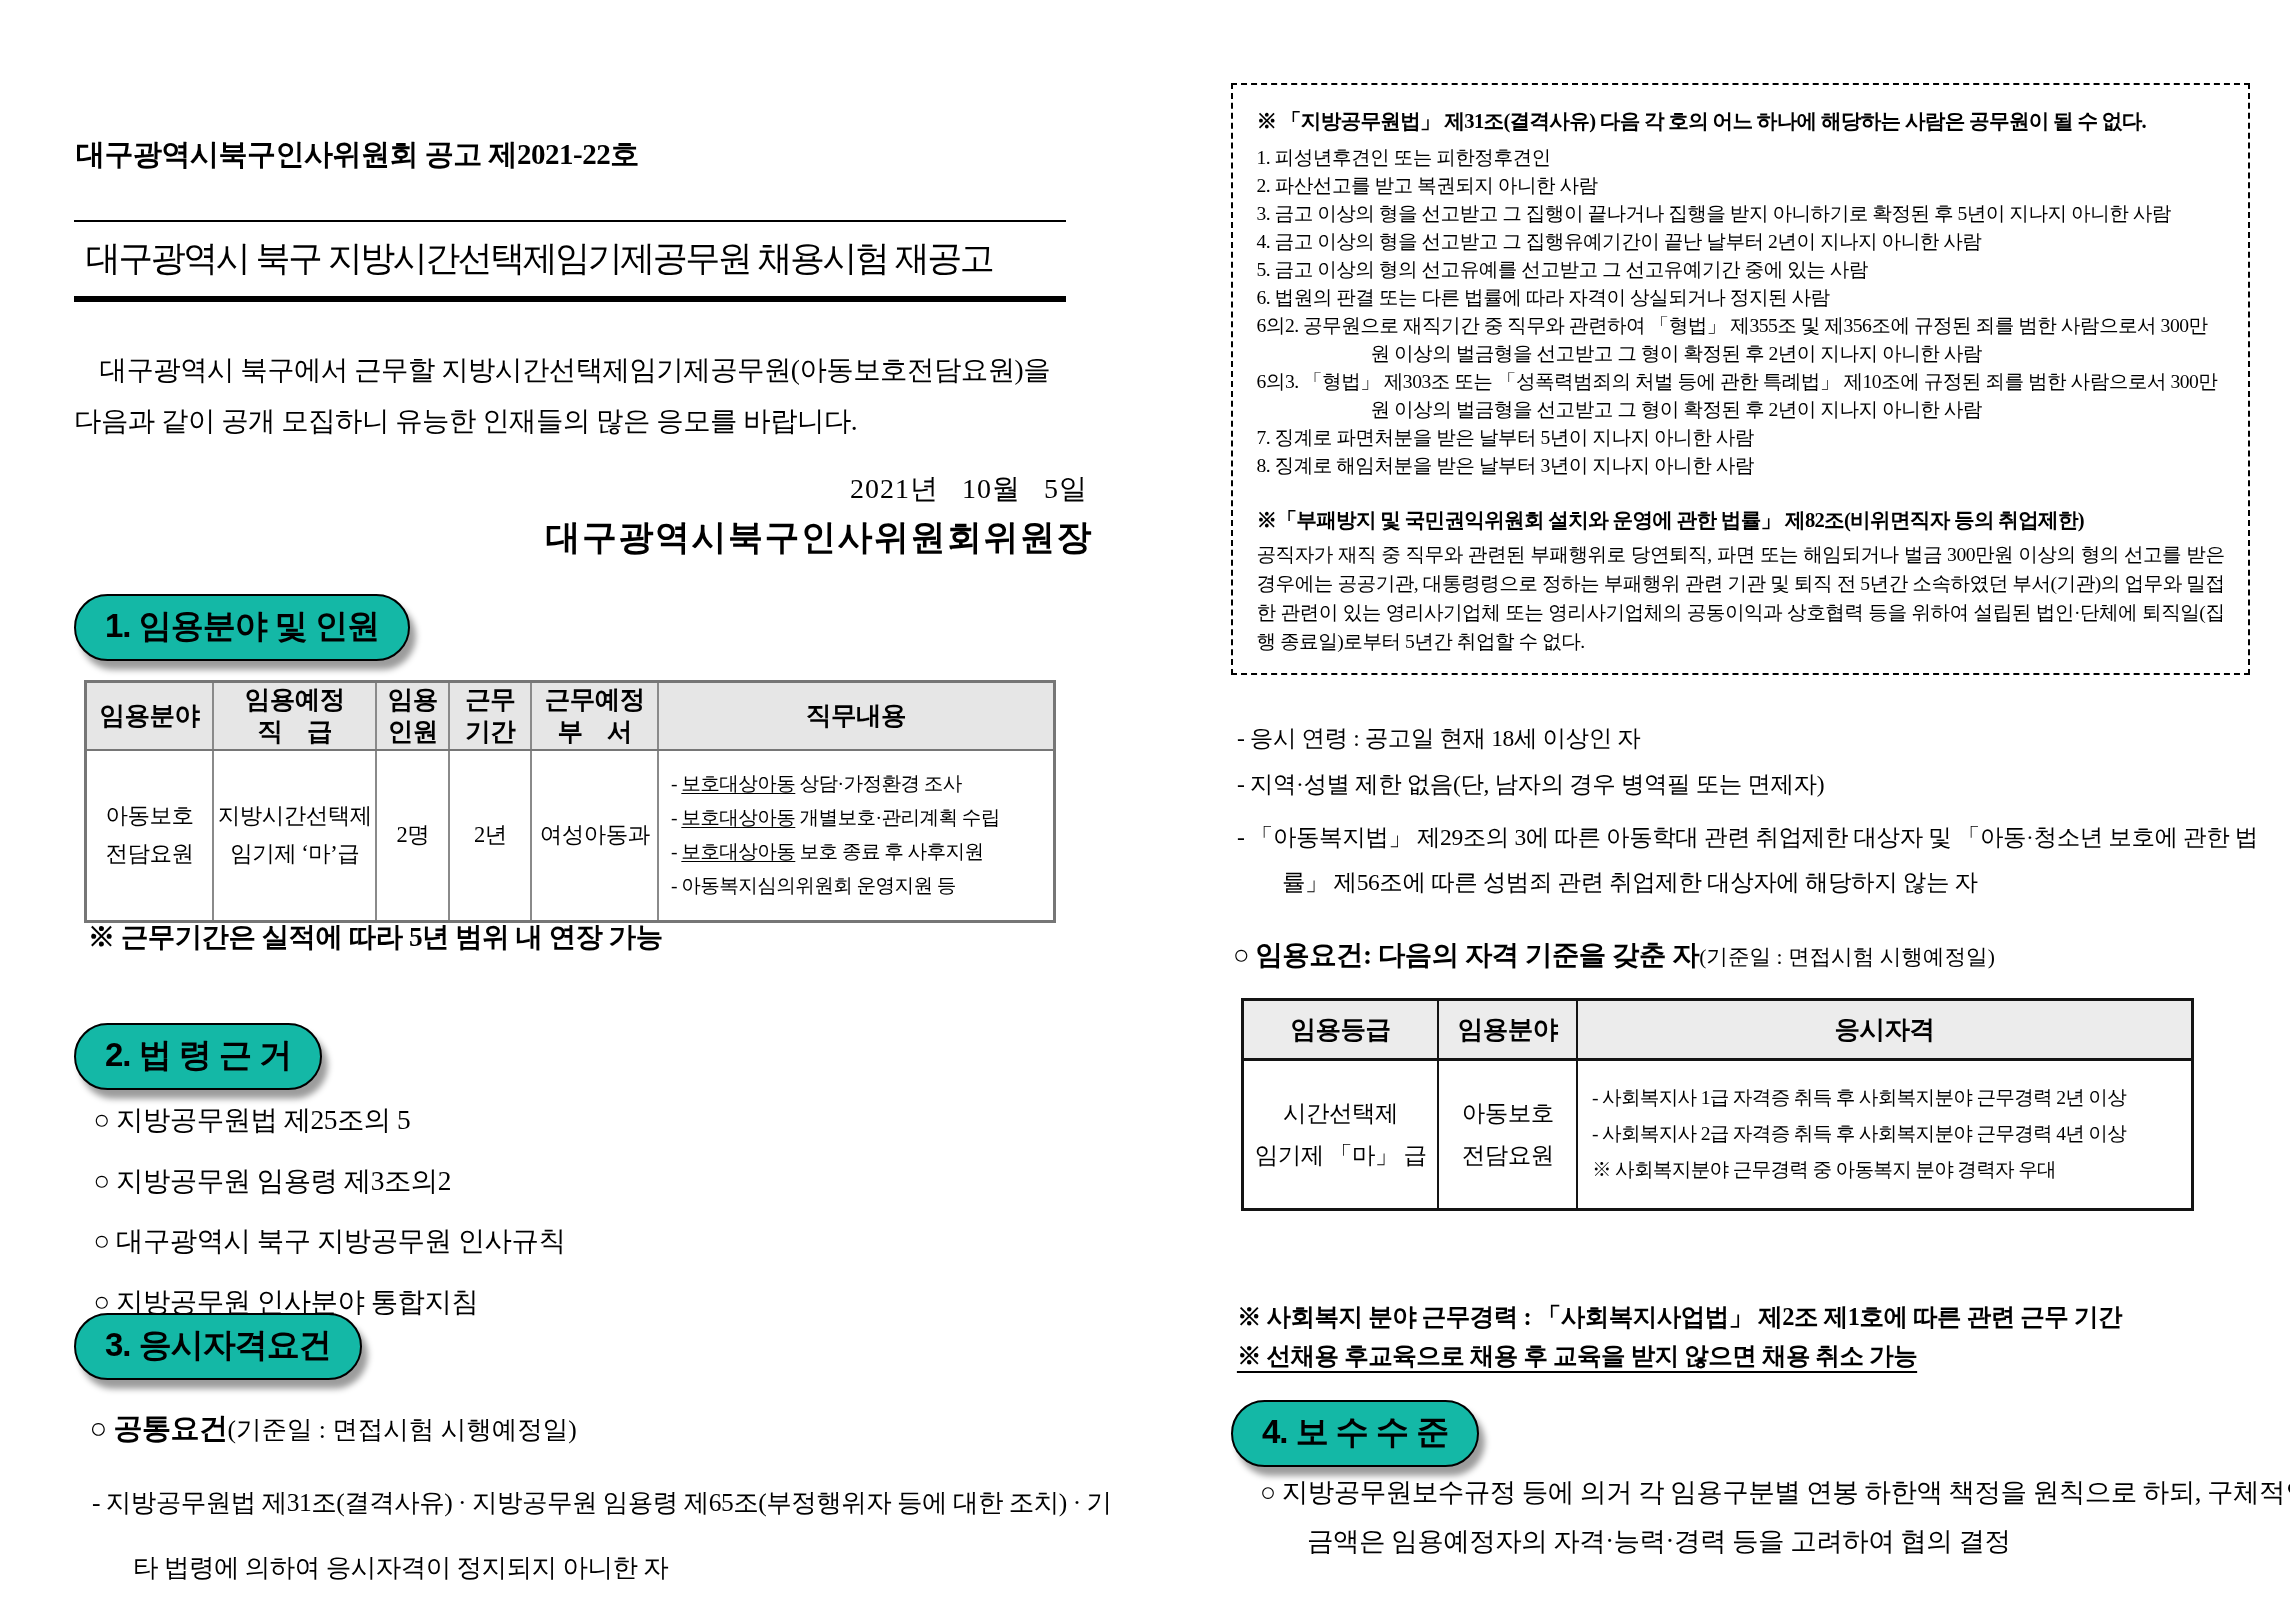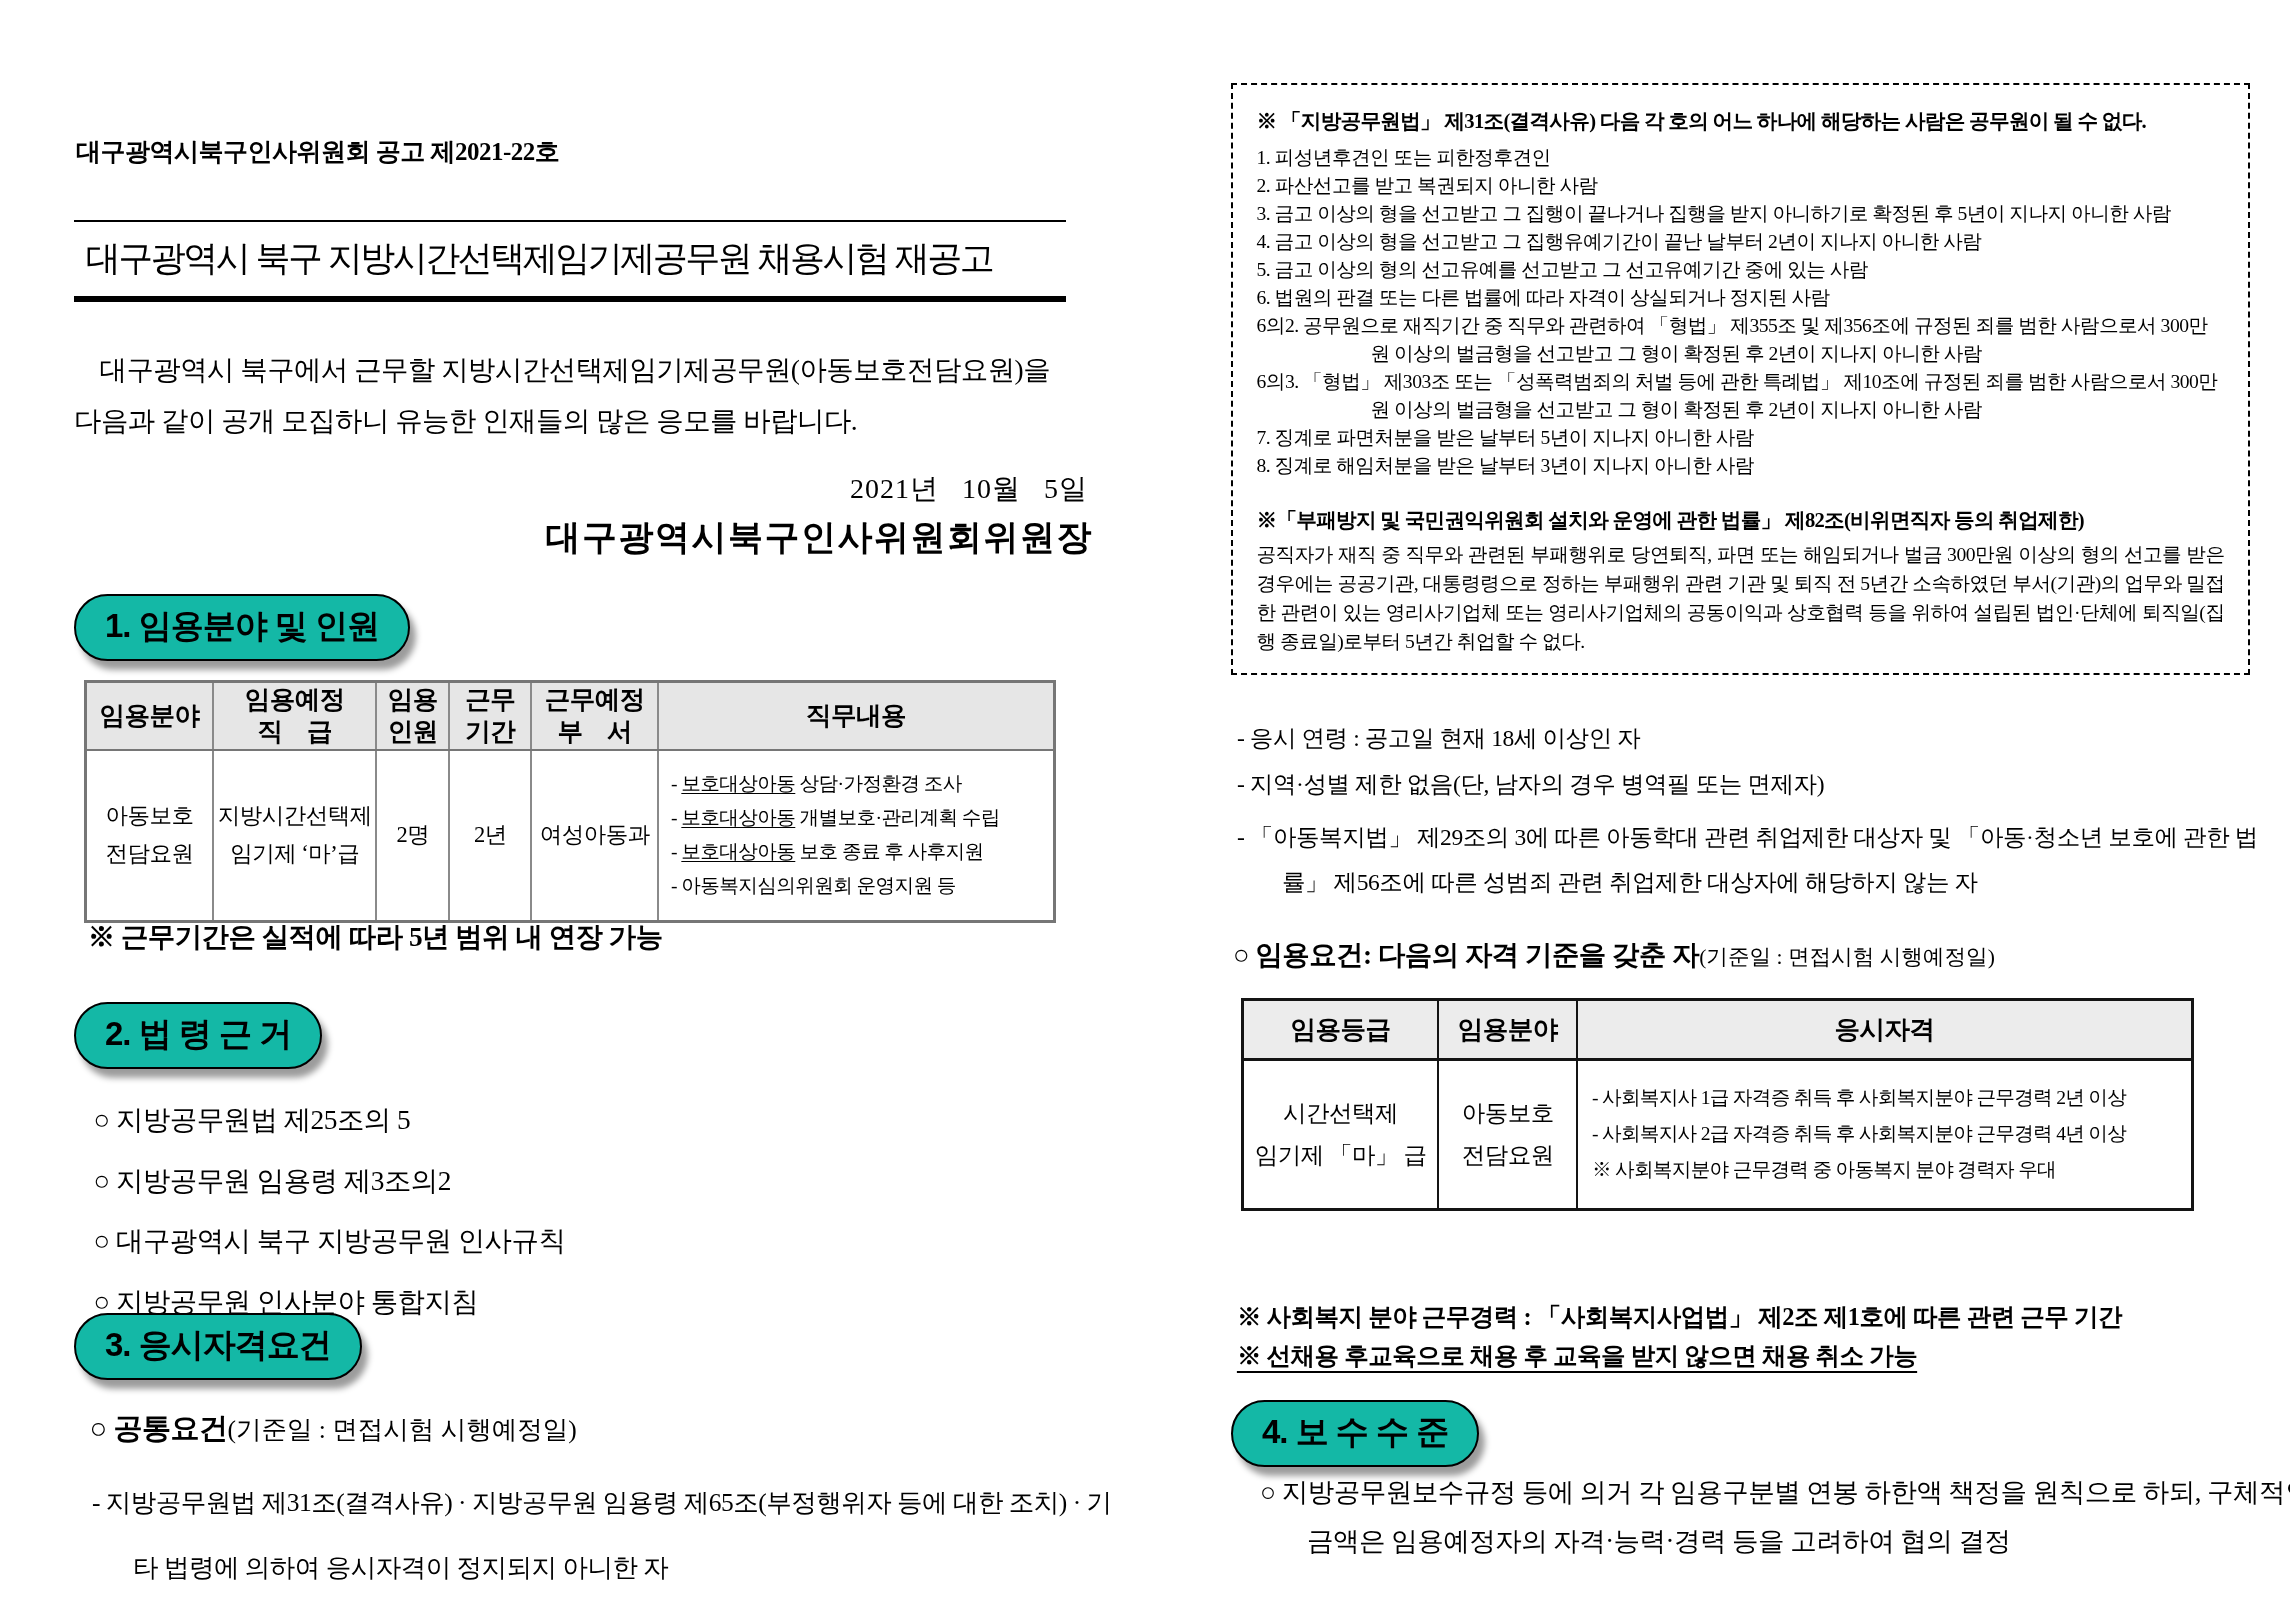--- a/index.html
+++ b/index.html
@@ -11,42 +11,42 @@
 
   
   .badge{position:absolute;display:inline-block;border:2.9px solid #000;border-radius:35px;background:#14b8a6;
          box-shadow:5.9px 8.8px 6.9px #9c9c9c;padding:7.8px 29px 9.8px;white-space:nowrap;
          font-family:"Liberation Sans","DejaVu Sans",sans-serif;font-weight:bold;font-size:33px;letter-spacing:-1px;}
   .pre{white-space:pre-line;}
   .ul{text-decoration:underline;text-underline-offset:2.9px;}
   .b{font-weight:bold;}
 
   
-  .notice-no{position:absolute;top:135px;left:2px;font-weight:bold;font-size:25px;letter-spacing:-0.5px;}
+  .notice-no{position:absolute;top:135px;left:2px;font-weight:bold;font-size:29px;letter-spacing:-0.5px;}
   .title-block{position:absolute;top:220px;left:0;width:992px;box-sizing:border-box;
                border-top:2px solid #000;border-bottom:6.9px solid #000;padding:12.7px 0 14.7px 11.8px;}
   .doc-title{margin:0;font-family:"Liberation Sans","DejaVu Sans",sans-serif;font-weight:normal;
              font-size:35px;letter-spacing:-2.5px;white-space:nowrap;}
   .intro{position:absolute;top:345px;left:0;width:992px;margin:0;font-size:27.4px;line-height:51px;
          letter-spacing:-0.5px;text-indent:25.5px;}
   .date-line{position:absolute;top:470px;left:0;width:1014px;text-align:right;font-size:28px;letter-spacing:1px;}
   .issuer{position:absolute;top:514px;left:0;width:1019px;text-align:right;font-weight:bold;
           font-size:35px;letter-spacing:1.5px;}
   .badge1{top:594px;left:0;}
   .t1{position:absolute;top:680px;left:9.8px;width:972px;border-collapse:collapse;table-layout:fixed;
       border:3.9px solid #767676;text-align:center;}
   .t1 th{background:#e6e6e6;font-family:"Liberation Sans","DejaVu Sans",sans-serif;font-weight:bold;
          font-size:25.5px;height:63px;border:2px solid #8a8a8a;border-bottom:2.9px solid #767676;
          letter-spacing:-0.5px;line-height:1.25;}
   .t1 td{border:2px solid #8a8a8a;font-size:22.5px;height:157px;vertical-align:middle;
          letter-spacing:-0.5px;line-height:1.7;}
   .t1 .duties{text-align:left;padding:5.9px 3.9px 5.9px 11.8px;}
   .duty{font-size:19.6px;line-height:34px;letter-spacing:-0.6px;white-space:nowrap;}
   .note-ext{position:absolute;top:919px;left:13.7px;font-weight:bold;font-size:27.4px;letter-spacing:-0.5px;}
-  .badge2{top:1002px;left:0;}
+  .badge2{top:1023px;left:0;}
   .law-list{position:absolute;top:1102px;left:19.6px;margin:0;padding:0;list-style:none;
             font-size:27.4px;letter-spacing:-0.5px;}
   .law-list li{margin-bottom:24.5px;}
   .badge3{top:1313px;left:0;}
   .common-line{position:absolute;top:1409px;left:15.7px;}
   .common-line .b{font-size:29px;letter-spacing:-0.5px;}
   .common-line .paren{font-size:25.5px;}
   .left-dash{position:absolute;top:1470px;left:0;width:992px;font-size:25.5px;line-height:65px;
              letter-spacing:-0.5px;padding-left:59px;text-indent:-41px;}
 

